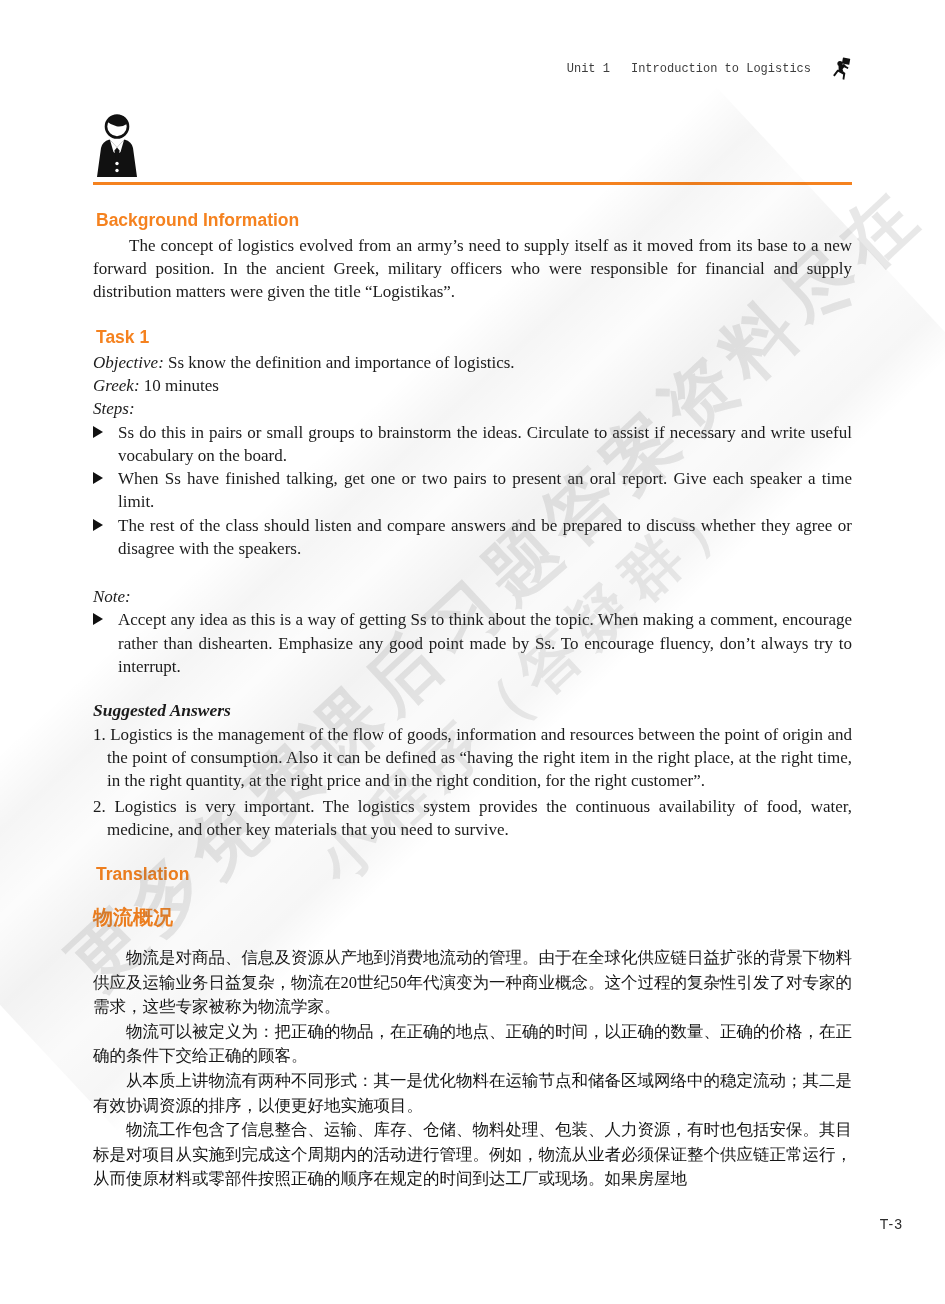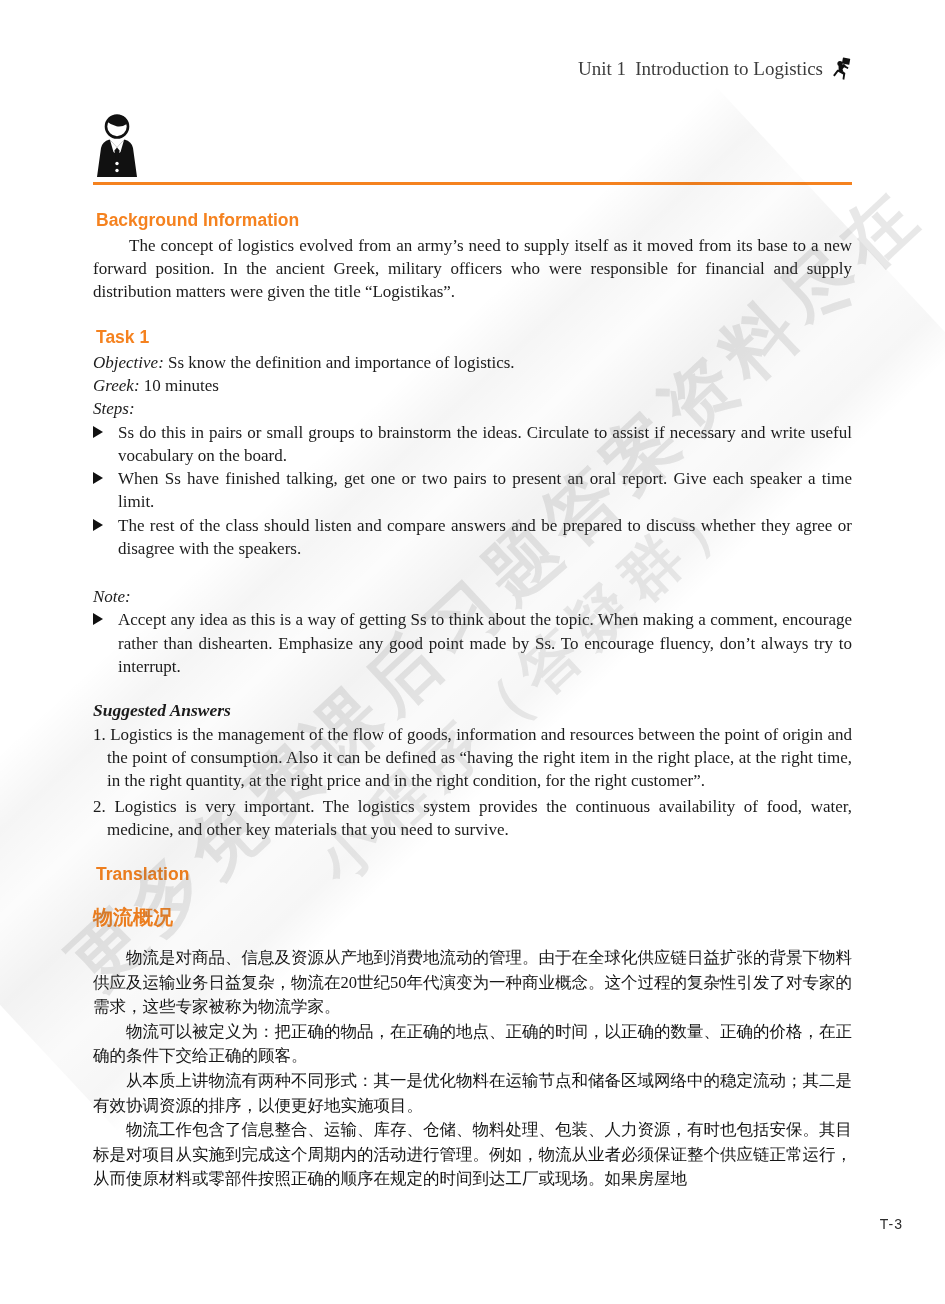--- a/index.html
+++ b/index.html
@@ -6,21 +6,21 @@
   .page {
     position:relative; width:945px; height:1304px; margin:0 auto;
     background:#ffffff; overflow:hidden;
     font-family:"Liberation Serif", serif; color:#1c1c1c;
   }
   .content { position:absolute; left:93px; top:0; width:759px; z-index:1; }
 
   
   .doc-header {
     margin-top:57px; display:flex; justify-content:flex-end; align-items:center;
-    font-family:Liberation Serif, serif; font-size:19px; color:#3d3d3d;
+    font-family:Liberation Mono, monospace; font-size:12px; color:#3d3d3d;gap:12px;
   }
   .doc-header .unit-label { margin-right:9px; }
   .runner { margin-left:8px; display:inline-block; }
   .runner svg { width:21px; height:24px; display:block; }
 
   
   .title-row { margin-top:32px; display:flex; align-items:flex-end; }
   .man { display:inline-block; margin-right:17px; }
   .man svg { width:48px; height:64px; display:block; }
   .reading-title {

